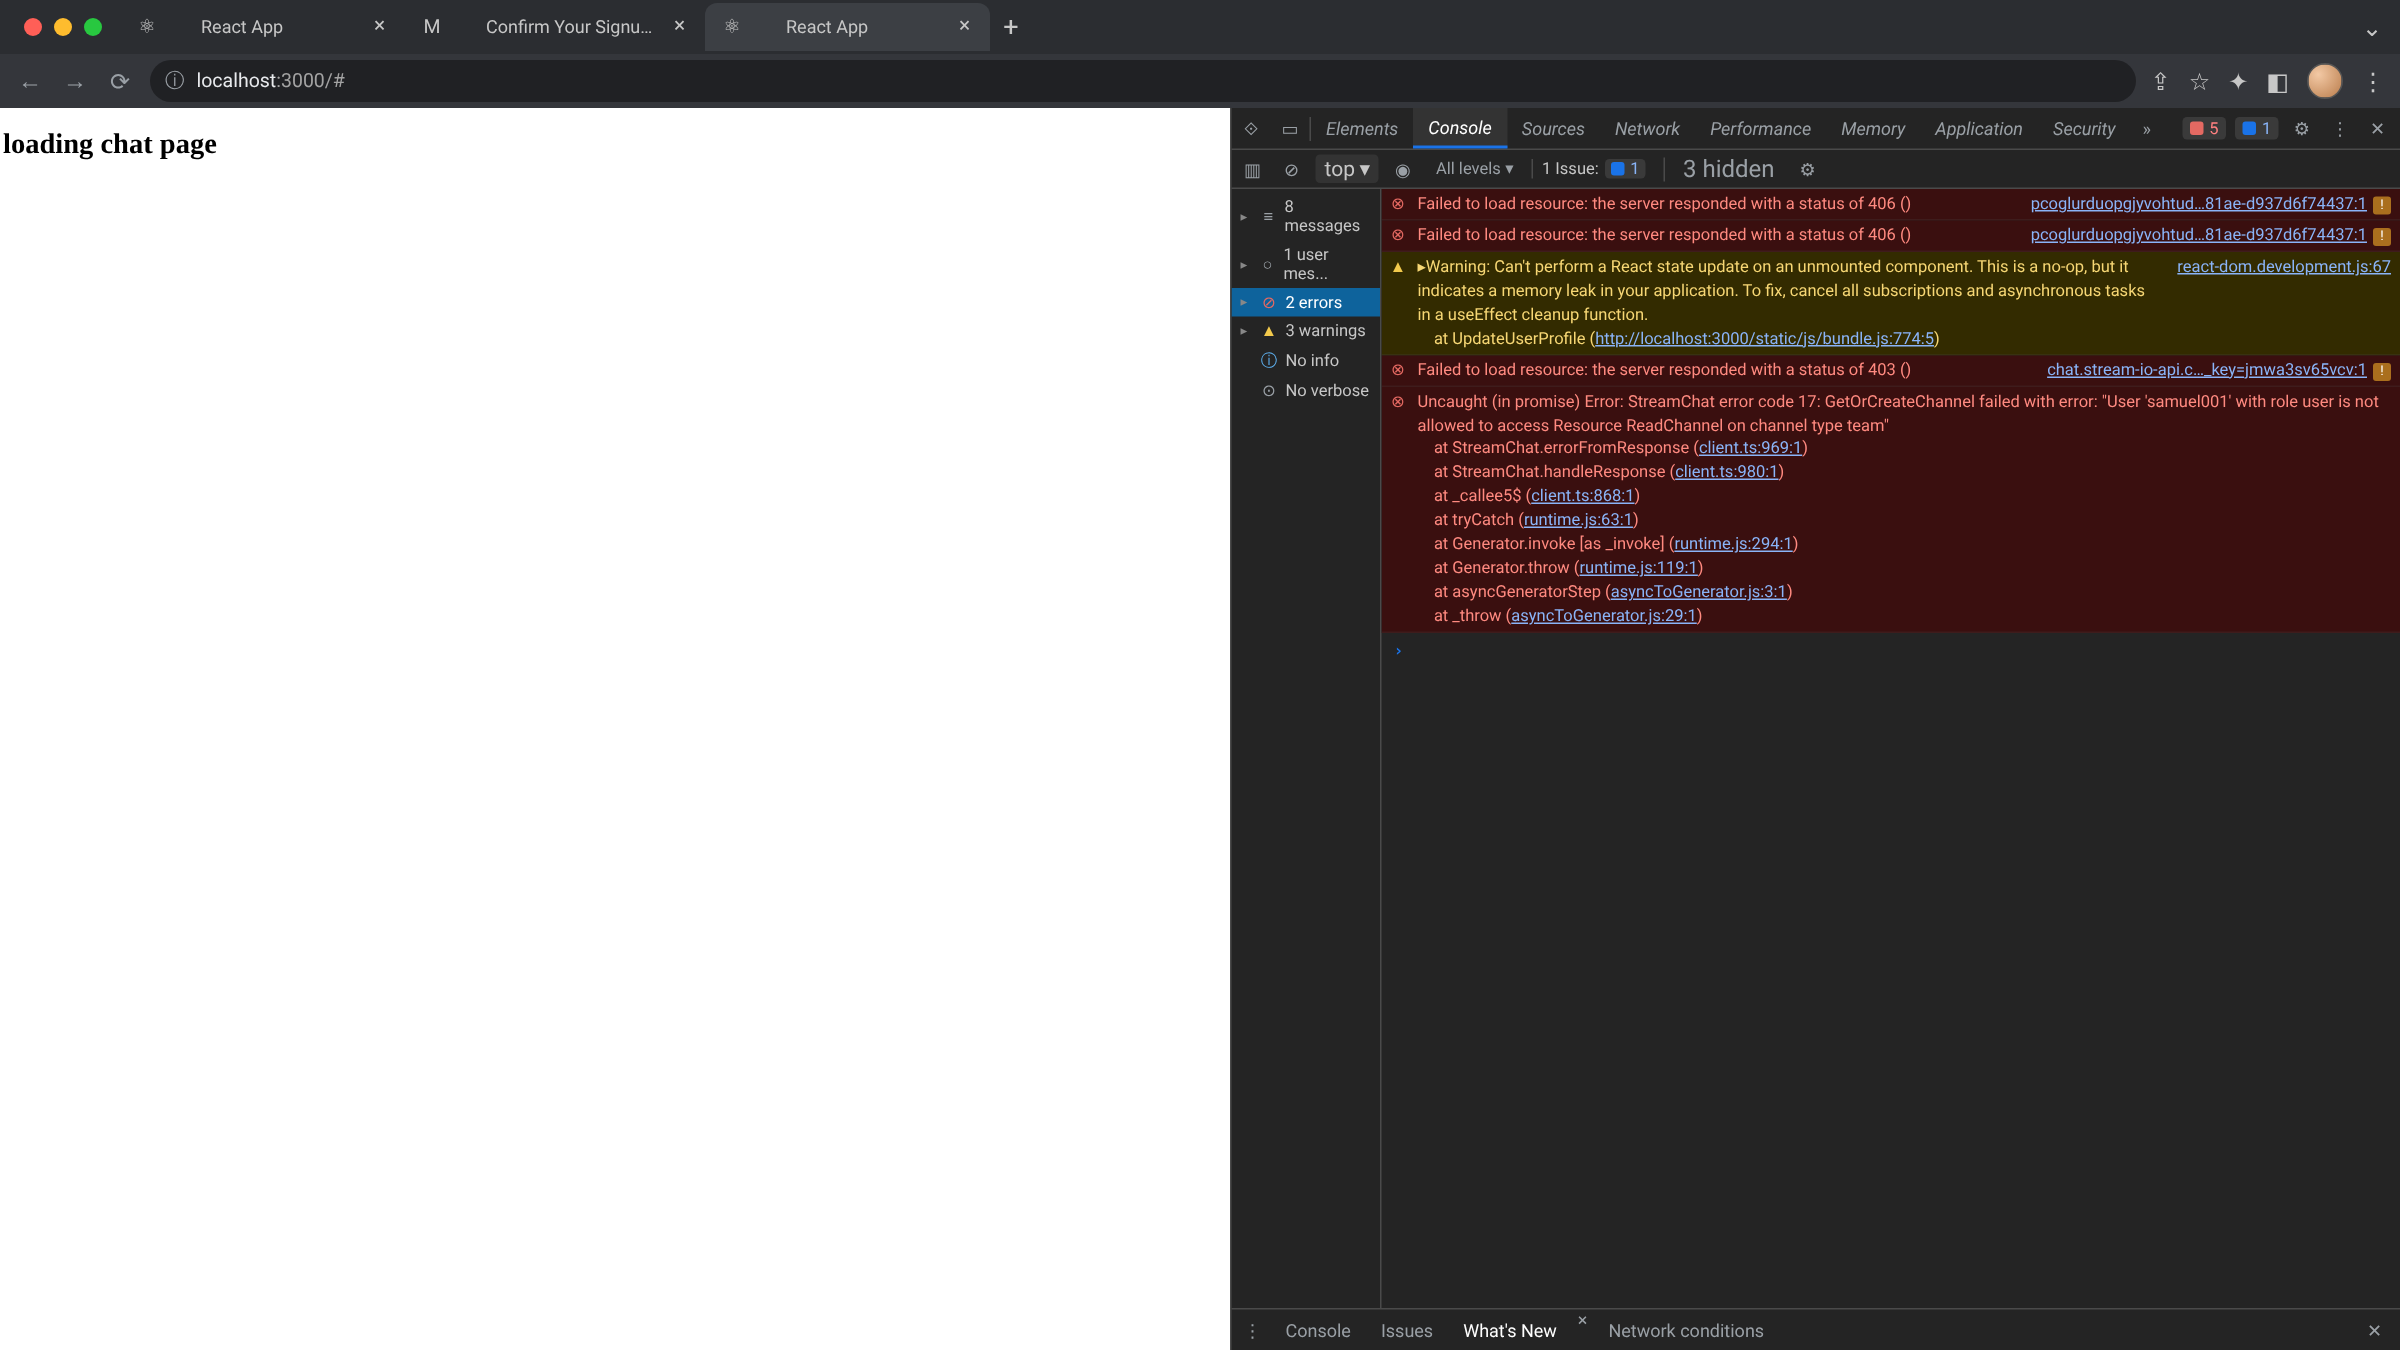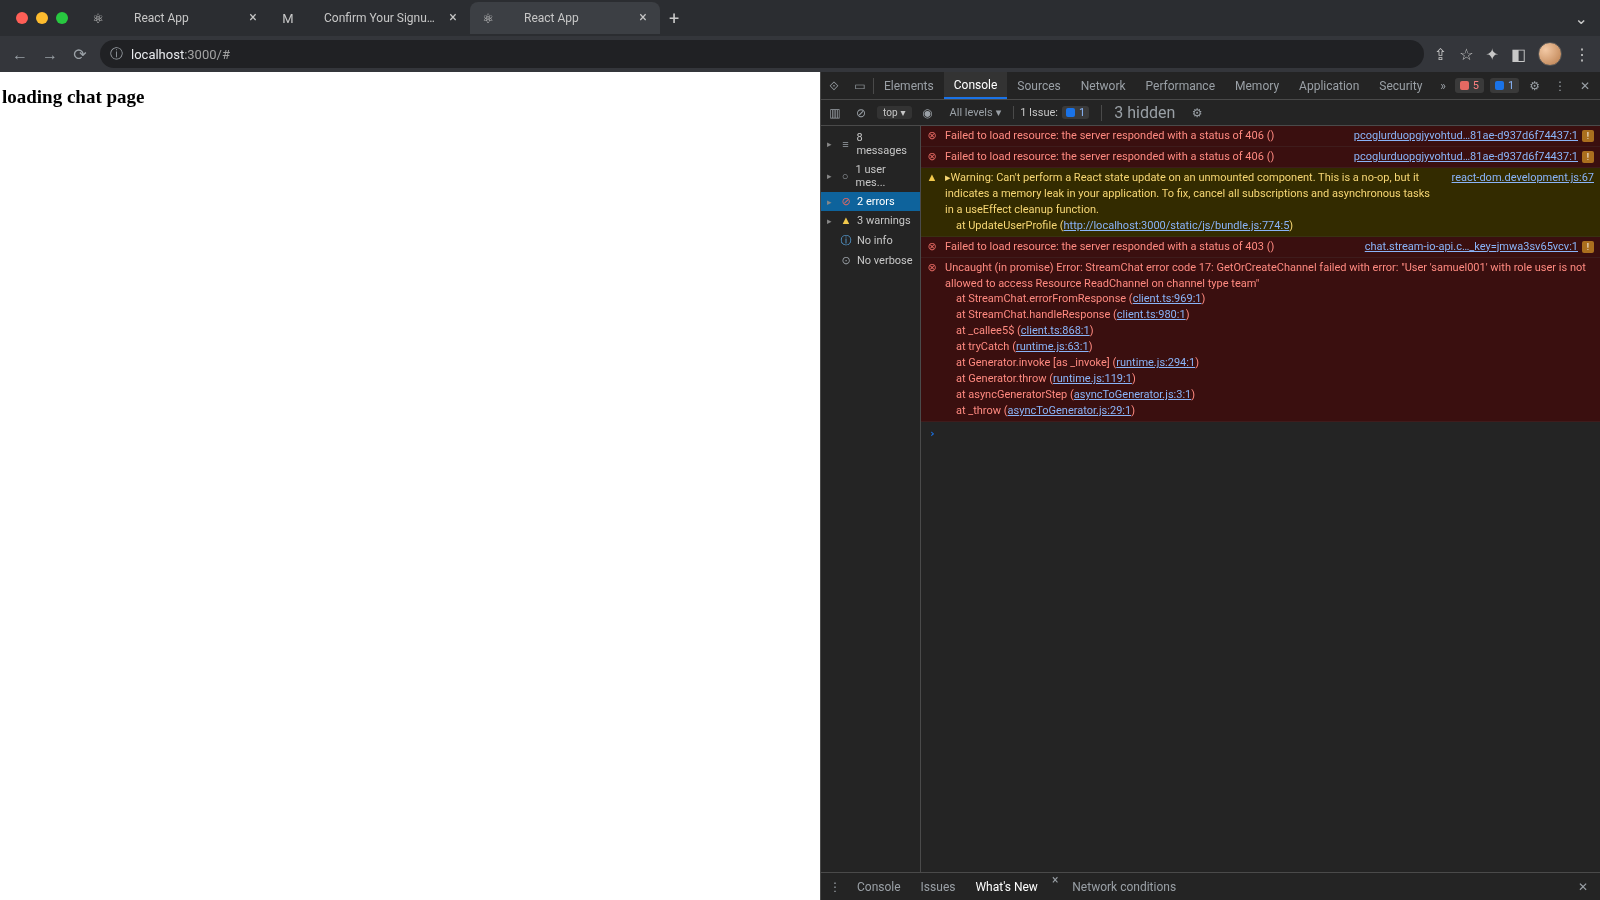--- a/index.html
+++ b/index.html
@@ -31,33 +31,33 @@
   
   .main { display:flex; height: calc(900px - 72px); }
   .page { background:#fff; width: 820px; color:#000; padding: 14px 2px; overflow:auto; }
   .page h1 { font-family: Georgia, 'Times New Roman', serif; font-weight: bold; font-size: 19px; }
   
   
   .devtools { flex:1; background:#242424; display:flex; flex-direction:column; color:#c7c7c7; font-size:12px; border-left:1px solid #4a4a4a; }
   .dt-top { display:flex; align-items:center; height:28px; border-bottom:1px solid #4a4a4a; }
   .dt-inspect, .dt-device { width:26px; text-align:center; color:#9aa0a6; cursor:pointer; }
   .dt-tabs { display:flex; height:100%; }
-  .dt-tab { padding: 0 10px; display:flex; align-items:center; height:100%; color:#9aa0a6; cursor:pointer; }
+  .dt-tab { padding: 0 10px; display:flex; align-items:center; height:100%; color:#9aa0a6; cursor:pointer;font-style:italic; }
   .dt-tab.active { color:#fff; border-bottom:2px solid #1a73e8; background:#333; }
   .dt-overflow { padding:0 8px; color:#9aa0a6; }
   .dt-top-right { margin-left:auto; display:flex; align-items:center; gap:6px; padding-right:6px; }
   .pill { display:flex; align-items:center; gap:4px; padding:1px 5px; border-radius:3px; background:#3a3a3a; font-size:11px; }
   .pill.err { color:#ff8080; } .pill.err .dot { background:#e46962; }
   .pill.iss { color:#89b4f8; } .pill.iss .dot { background:#1a73e8; }
   .dot { width:9px; height:9px; border-radius:2px; display:inline-block; }
   .gear, .more, .xclose { color:#9aa0a6; cursor:pointer; padding:0 4px; }
   
   .dt-filterbar { display:flex; align-items:center; height:26px; border-bottom:1px solid #4a4a4a; gap:6px; padding:0 4px; }
   .ft-icon { width:20px; text-align:center; color:#9aa0a6; cursor:pointer; }
-  .ft-ctx { background:#333; padding:1px 6px; border-radius:3px; color:#c7c7c7; font-size:10px; display:flex; gap:3px; align-items:center; }
+  .ft-ctx { background:#333; padding:1px 6px; border-radius:3px; color:#c7c7c7; font-size:14px; display:flex; gap:3px; align-items:center; }
   .ft-input { flex:1; height:18px; background:#202124; border:1px solid #4a4a4a; border-radius:3px; padding:0 6px; color:#c7c7c7; font-size:11px; }
   .ft-lvls { color:#9aa0a6; font-size:11px; padding:0 6px; display:flex; gap:3px; align-items:center; }
   .ft-issue { font-size:11px; color:#c7c7c7; display:flex; gap:4px; align-items:center; padding:0 6px; border-left:1px solid #4a4a4a; }
   .ft-hidden { font-size:16px; color:#9aa0a6; padding:0 6px; }
   
   .dt-body { flex:1; display:flex; overflow:hidden; }
   .dt-sidebar { width:100px; border-right:1px solid #4a4a4a; padding-top:2px; }
   .sb-row { display:flex; align-items:center; gap:5px; padding:3px 6px; font-size:11px; color:#c7c7c7; cursor:pointer; }
   .sb-row.sel { background:#0e639c; color:#fff; }
   .sb-row .tri { width:8px; color:#888; font-size:9px; }

